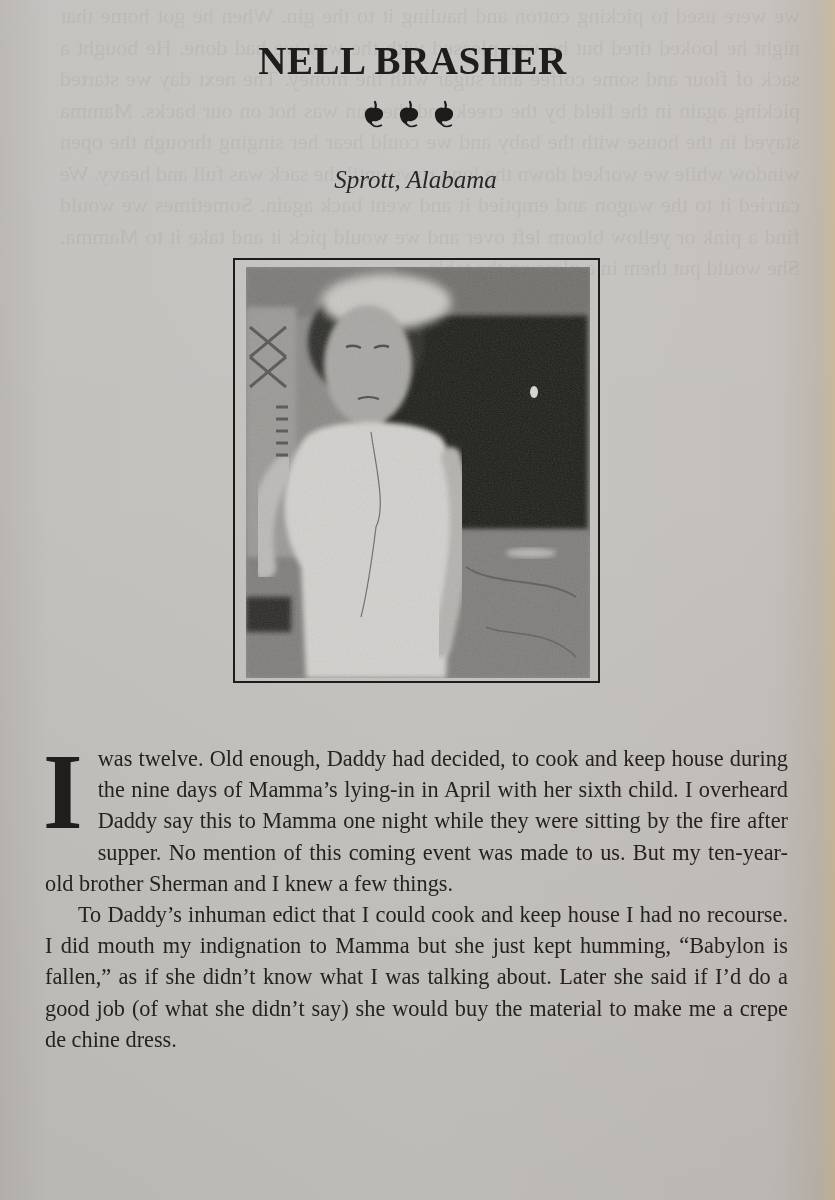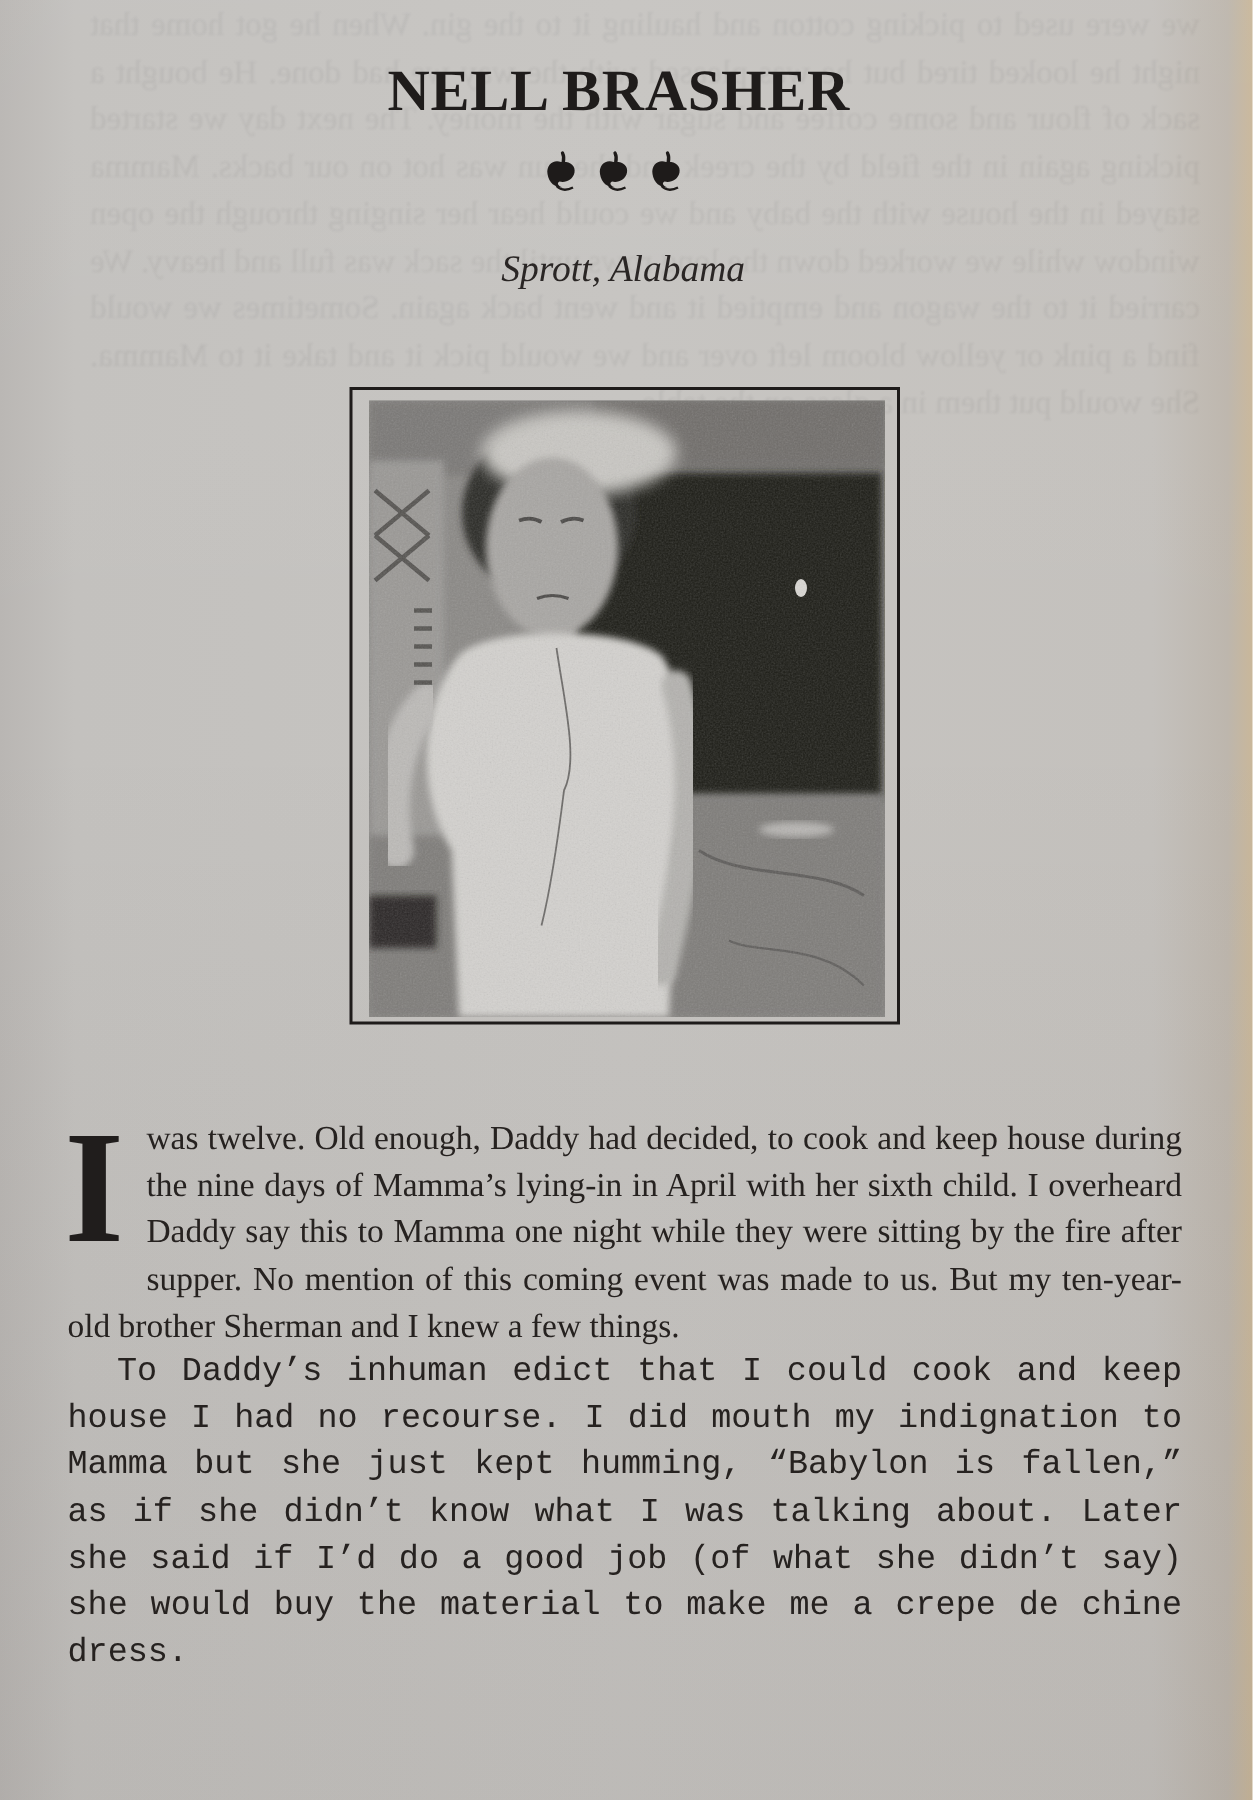--- a/index.html
+++ b/index.html
@@ -43,21 +43,21 @@
     position: absolute; left: 246px; top: 267px; width: 344px; height: 411px;
     overflow: hidden; background: #8d8b88;
   }
   .photo svg { display: block; }
   .body-text {
     position: absolute; left: 45px; top: 743px; width: 743px;
     font-size: 22.3px; line-height: 31.2px; text-align: justify;
     color: #262220;
   }
   .body-text p { margin: 0; }
-  .body-text p + p { text-indent: 33px; font-family: Liberation Mono, monospace; }
+  .body-text p + p { text-indent: 33px; }
   .dropcap {
     float: left; font-size: 107px; line-height: 78px; height: 84px;
     margin: 10px 13px 0 -2px; font-weight: bold; color: #201d1c;
     transform: scaleX(0.95); transform-origin: left top;
   }
 </style>
 </head>
 <body>
 
 <div class="bleed">we were used to picking cotton and hauling it to the gin. When he got home that night he looked tired but he was pleased with the way we had done. He bought a sack of flour and some coffee and sugar with the money. The next day we started picking again in the field by the creek and the sun was hot on our backs. Mamma stayed in the house with the baby and we could hear her singing through the open window while we worked down the long rows until the sack was full and heavy. We carried it to the wagon and emptied it and went back again. Sometimes we would find a pink or yellow bloom left over and we would pick it and take it to Mamma. She would put them in a glass on the table.</div>

